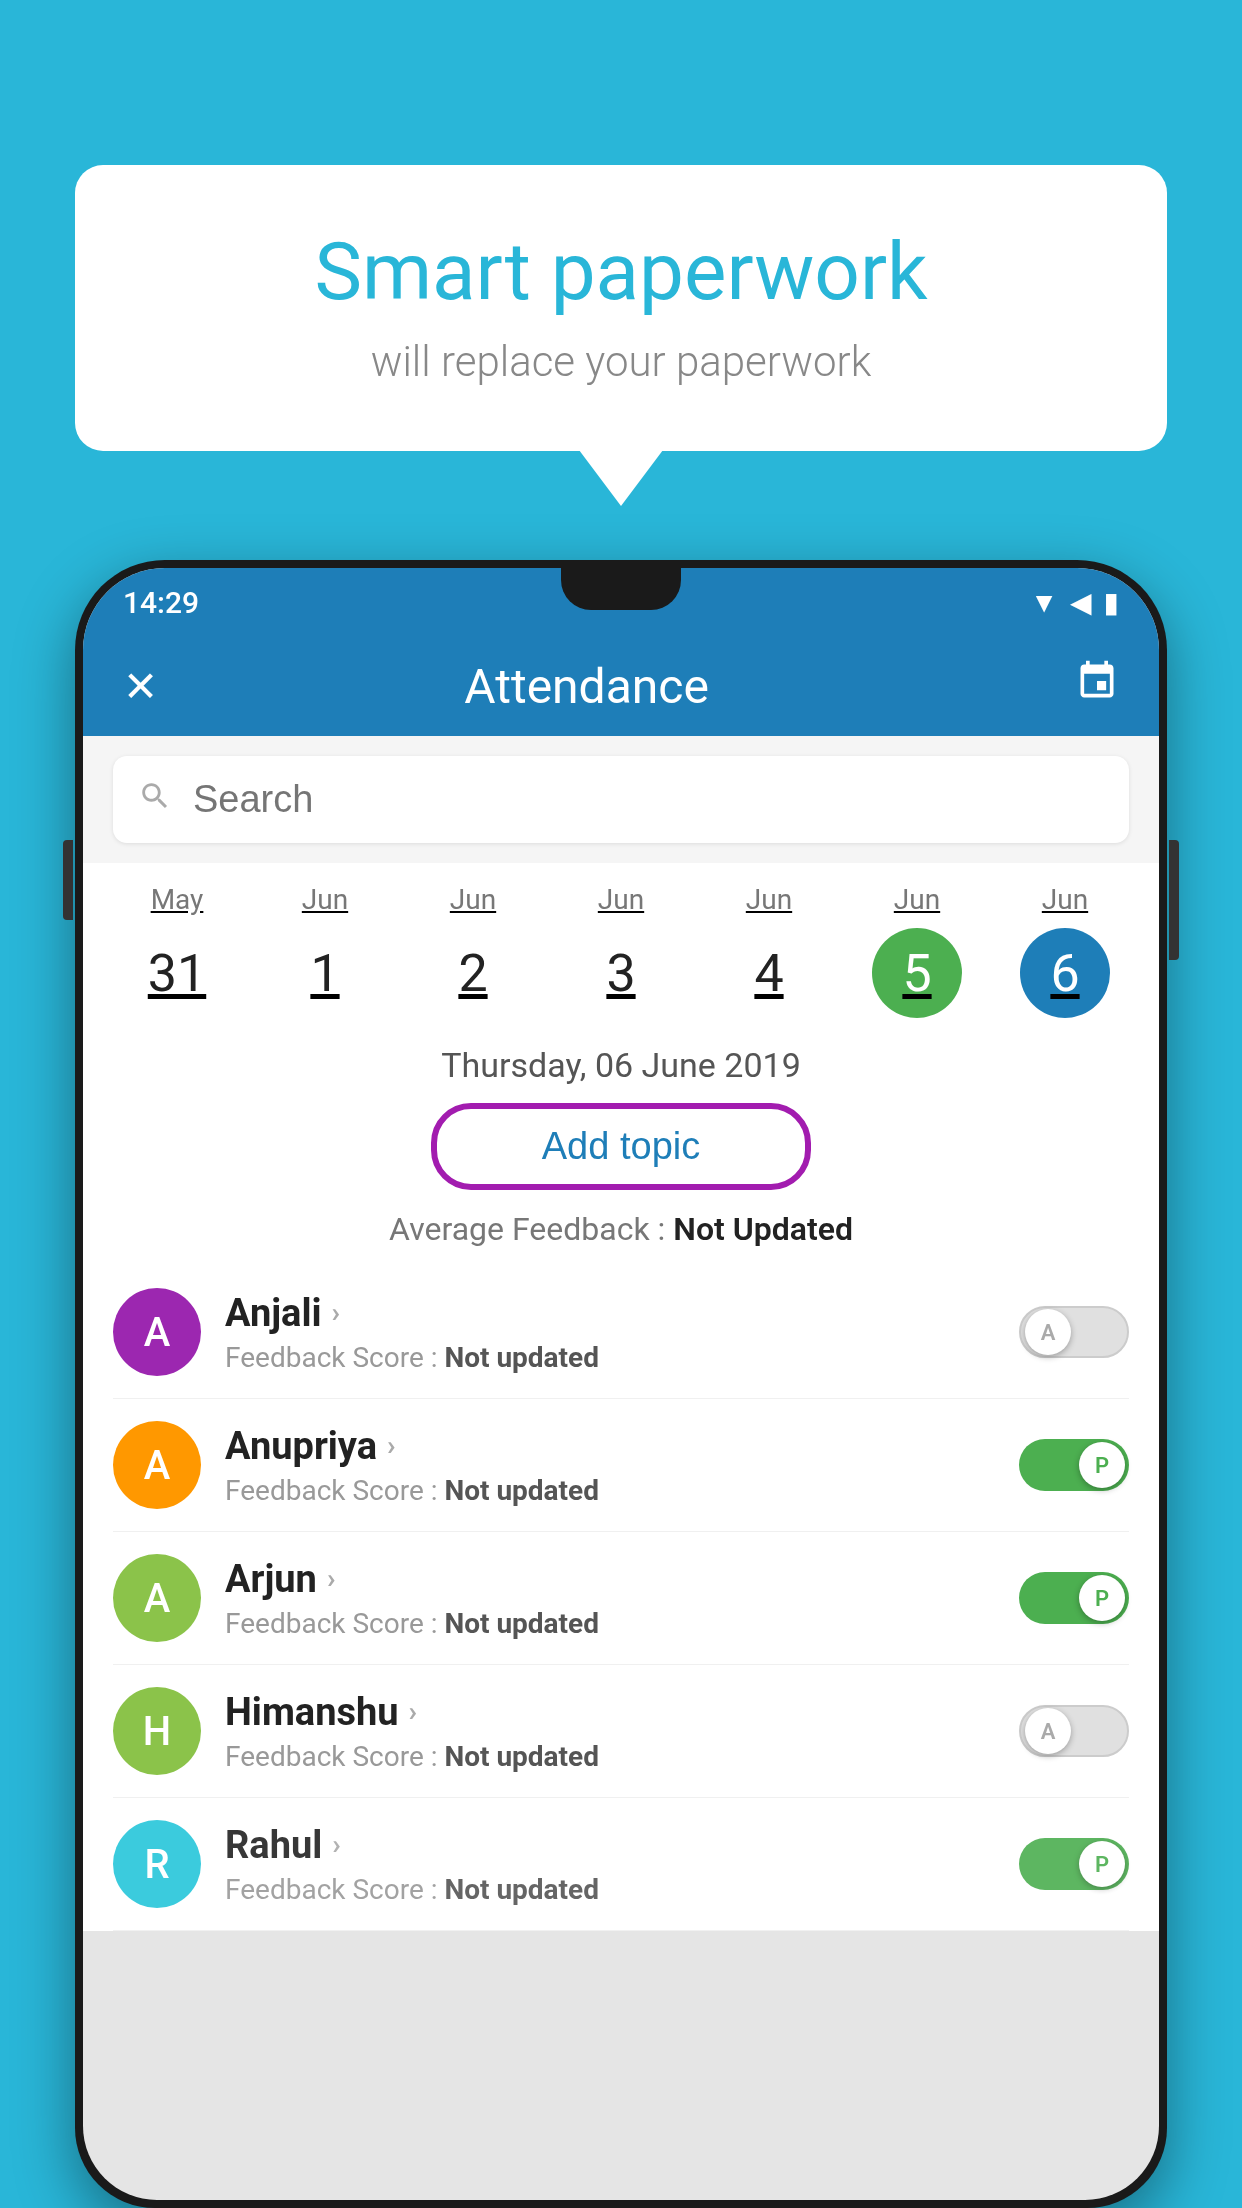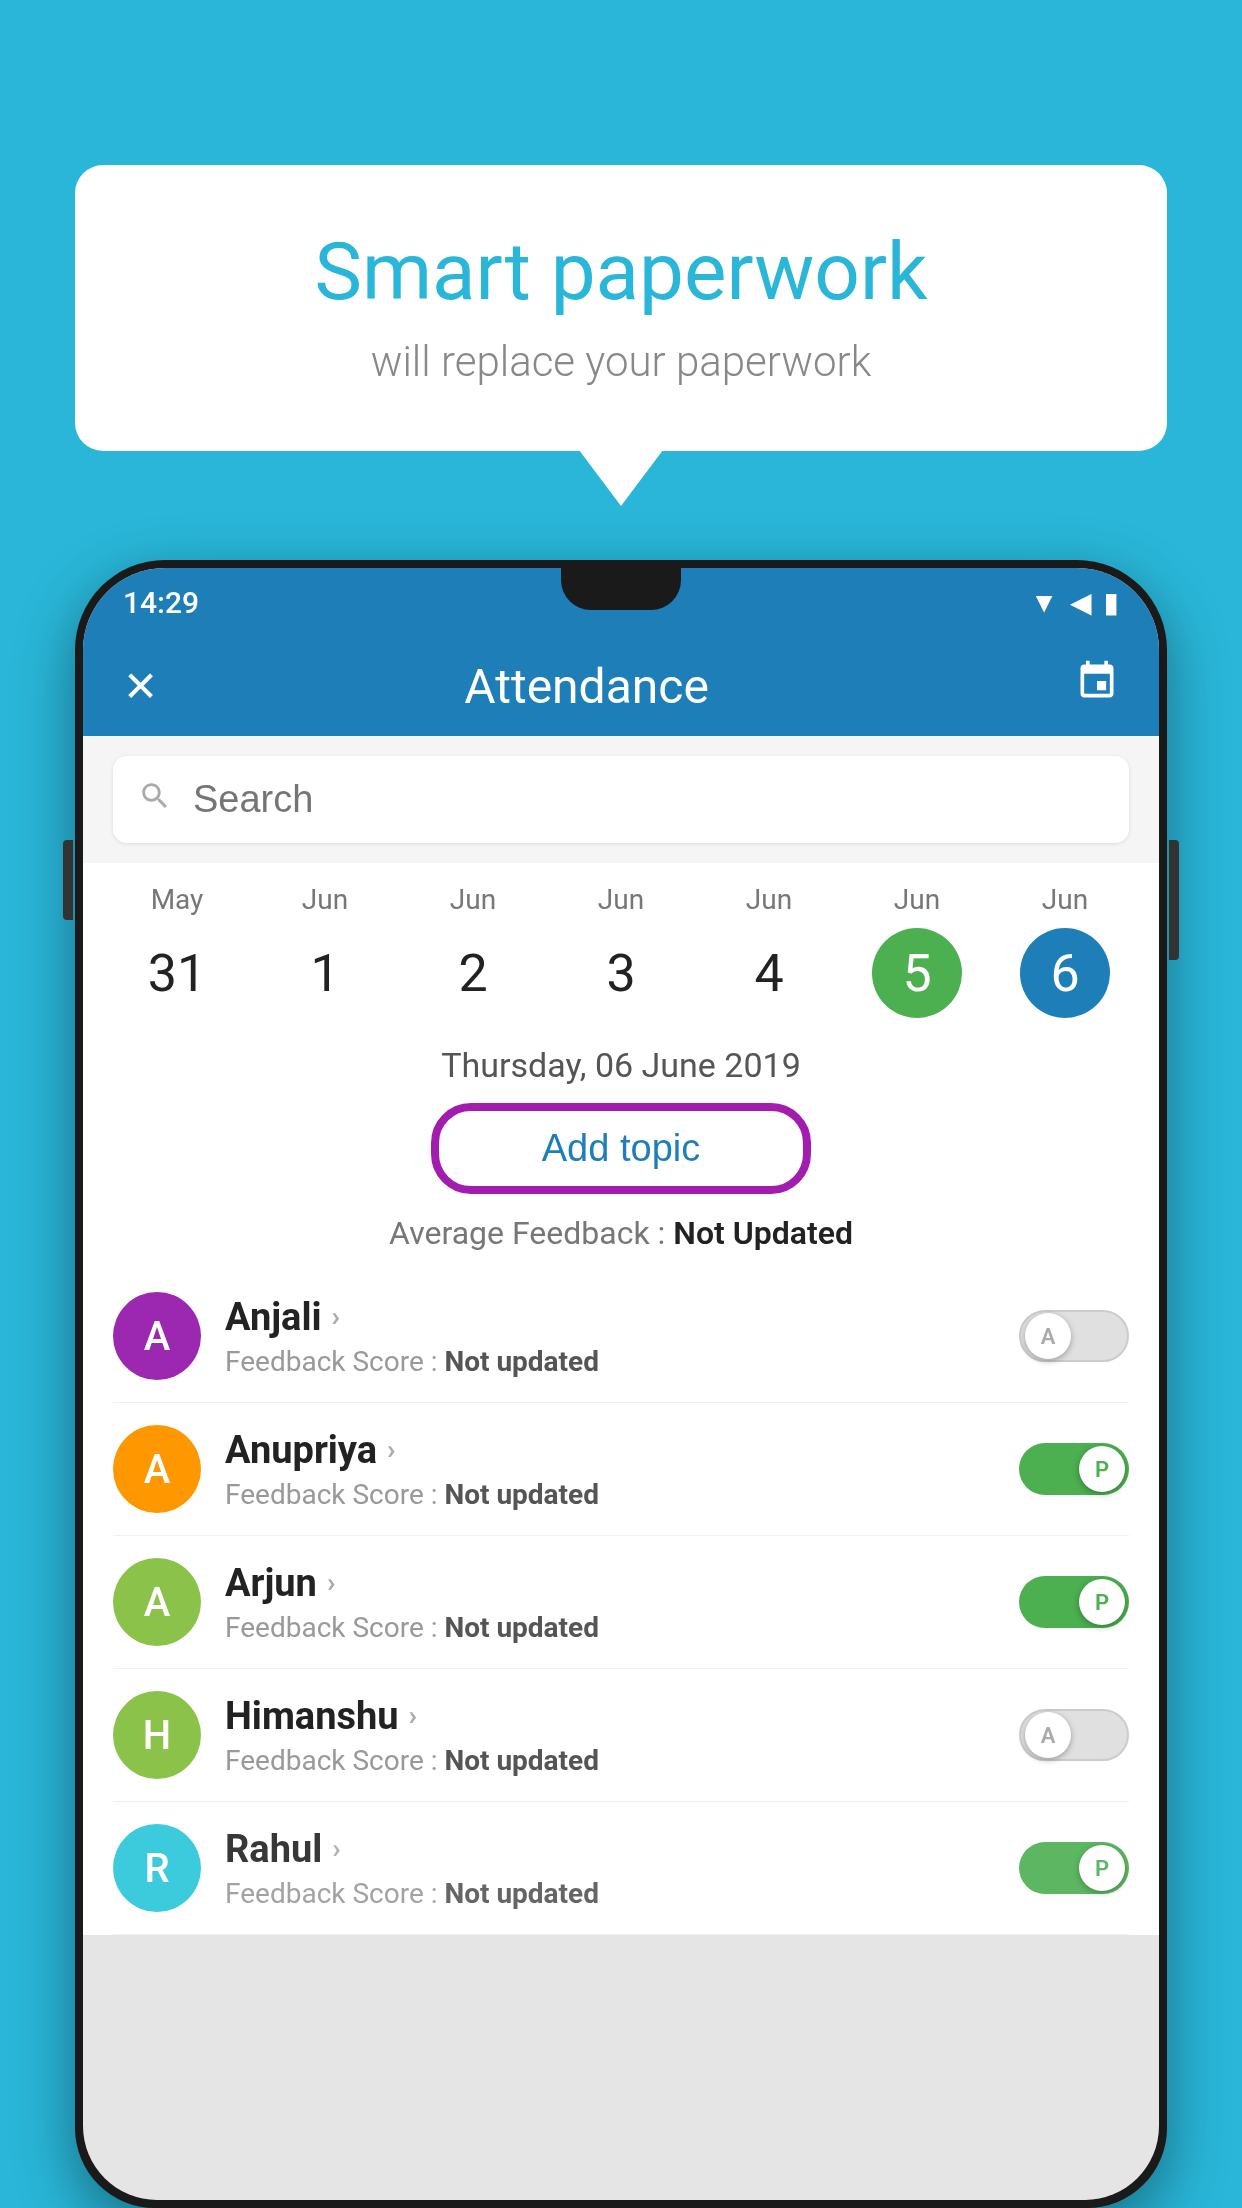--- a/index.html
+++ b/index.html
@@ -170,20 +170,21 @@
       padding-left: 50px;
       background: transparent;
     }
 
     
     .calendar-strip {
       display: flex;
       justify-content: space-around;
       padding: 20px 20px 5px;
       background: white;
+      text-decoration: underline;
     }
     .cal-day {
       display: flex;
       flex-direction: column;
       align-items: center;
       gap: 12px;
       min-width: 120px;
     }
     .cal-month {
       font-size: 28px;
@@ -219,21 +220,21 @@
     .date-label {
       text-align: center;
       font-size: 34px;
       color: #555;
       padding: 22px 0 18px;
     }
 
     .add-topic-btn {
       display: block;
       margin: 0 auto 20px;
-      border: 8px solid #a21caf;
+      border: 6px solid #a21caf;
       color: #1e7eb8;
       background: white;
       border-radius: 40px;
       padding: 16px 60px;
       font-size: 38px;
       cursor: pointer;
       width: 380px;
       text-align: center;
     }
 

